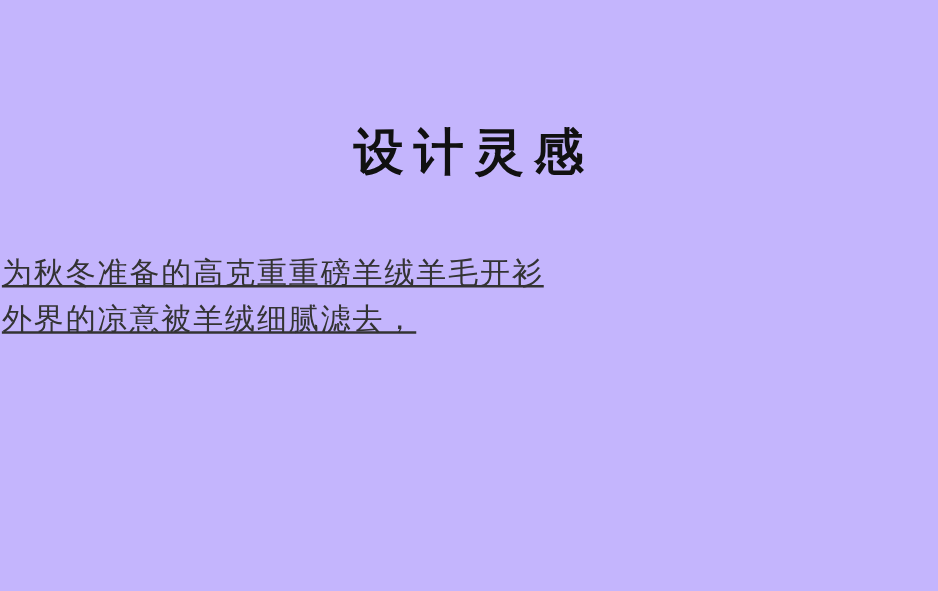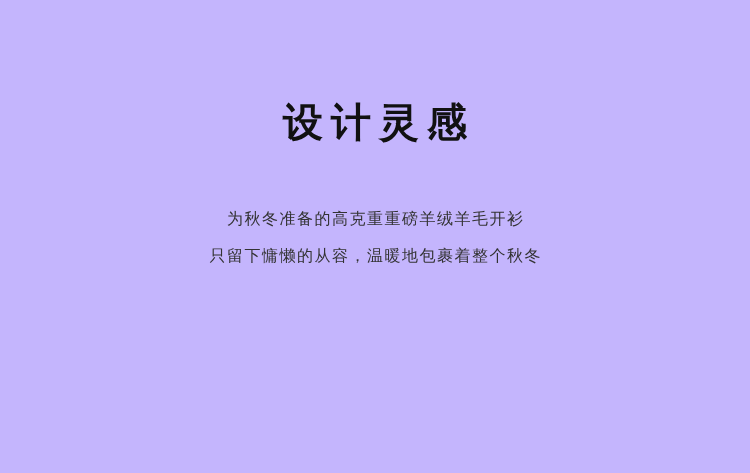--- a/index.html
+++ b/index.html
@@ -27,32 +27,33 @@
     font-weight: 700;
     color: #111111;
     letter-spacing: 8px;
     text-indent: 8px; 
   }
   .section-body {
     margin-top: 57px;
   }
   .body-line {
     margin: 0;
-    text-align: center;
-    font-size: 16px;
+    text-align: left;
+    font-size: 24px;
     line-height: 37px;
     font-weight: 400;
     color: #333333;
     letter-spacing: 1.5px;
     text-indent: 1.5px;
+    text-decoration: underline;
   }
 </style>
 </head>
 <body>
 
 <div class="section">
   <h1 class="section-title">设计灵感</h1>
 
   <div class="section-body">
     <p class="body-line">为秋冬准备的高克重重磅羊绒羊毛开衫</p>
-    <p class="body-line">只留下慵懒的从容，温暖地包裹着整个秋冬</p>
+    <p class="body-line">外界的凉意被羊绒细腻滤去，</p>
   </div>
 </div>
 
 </body></html>

